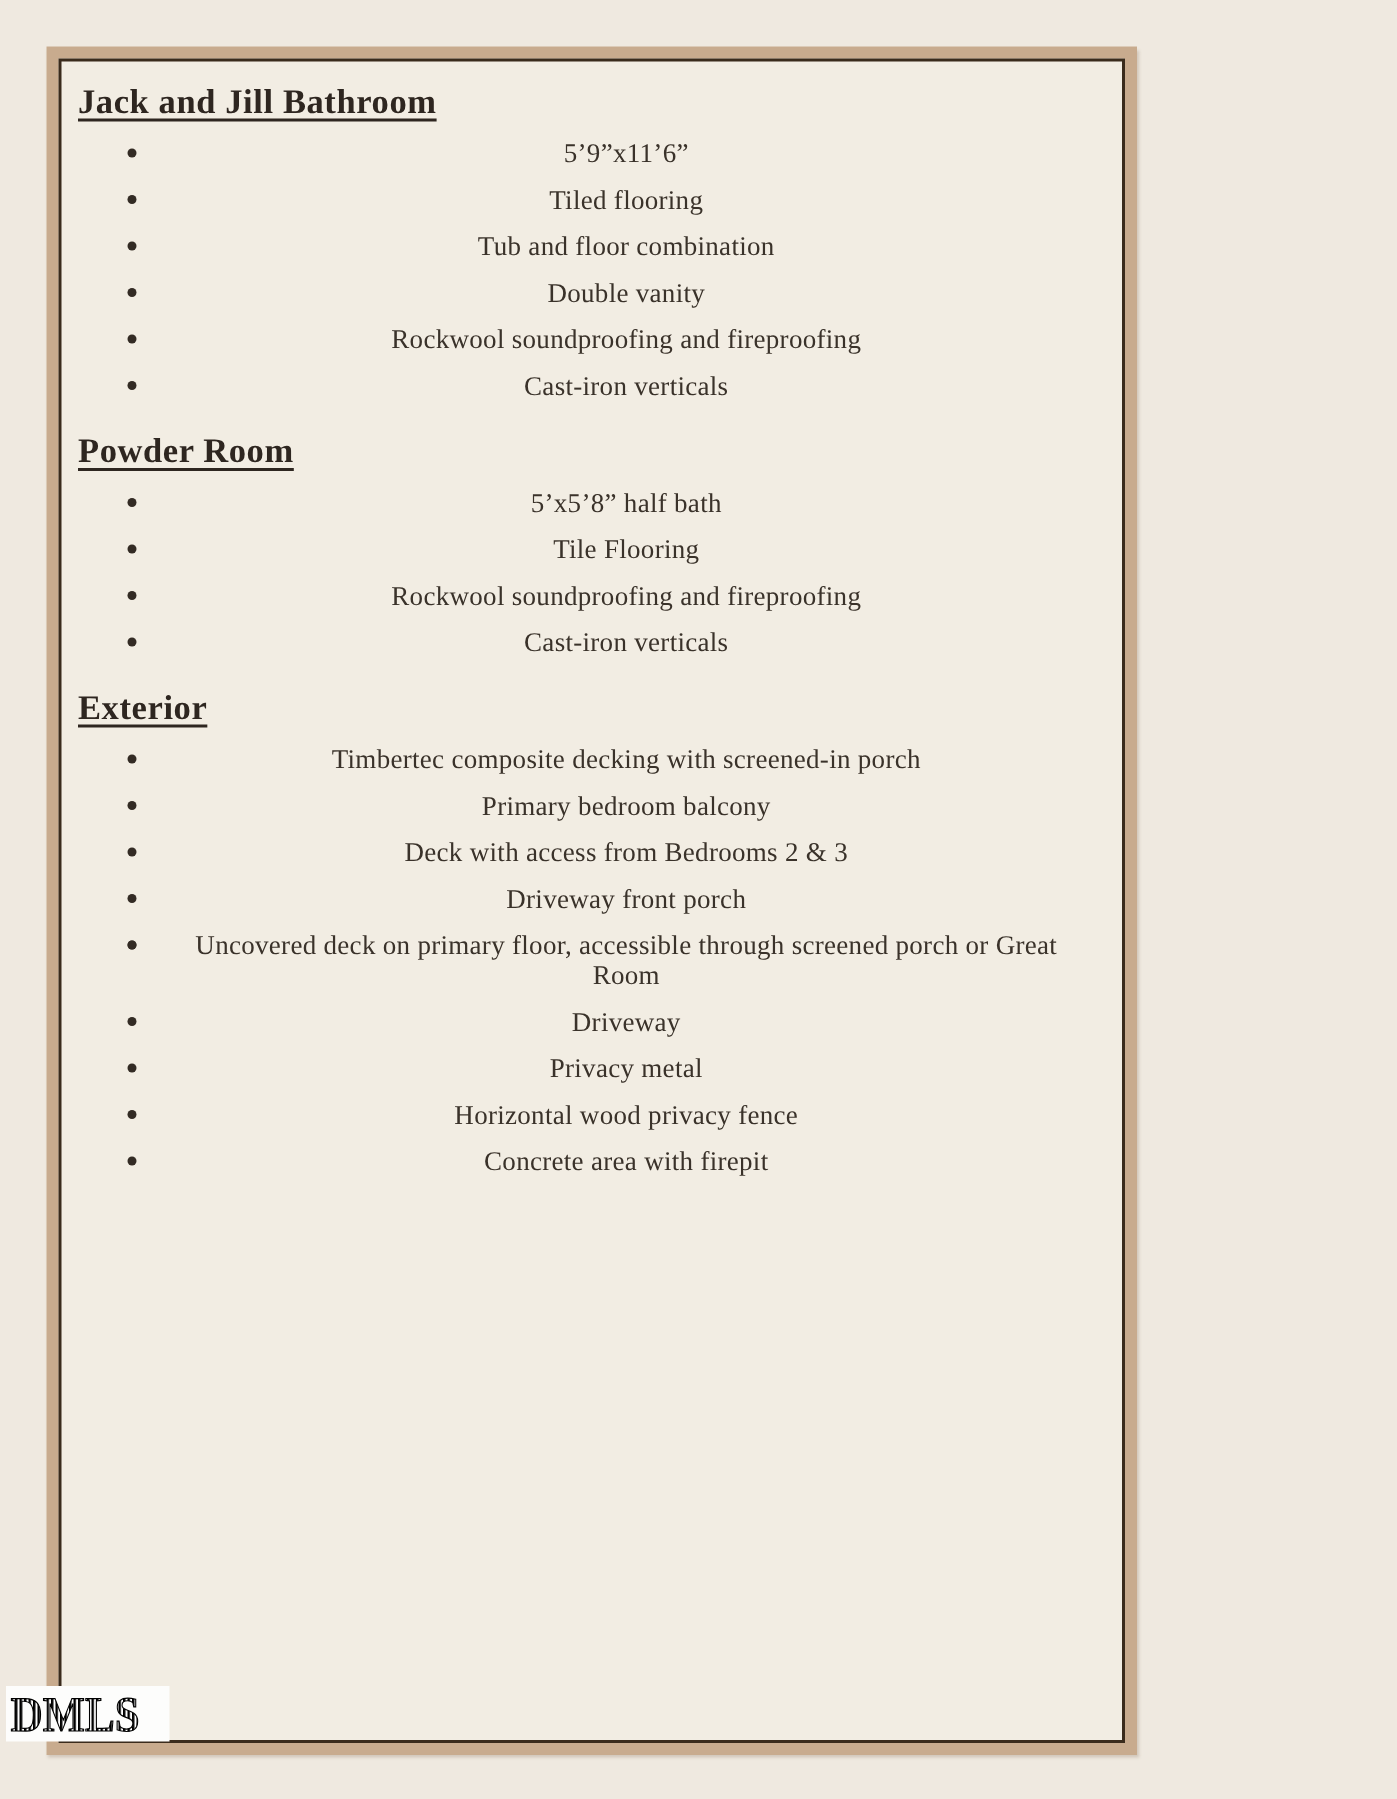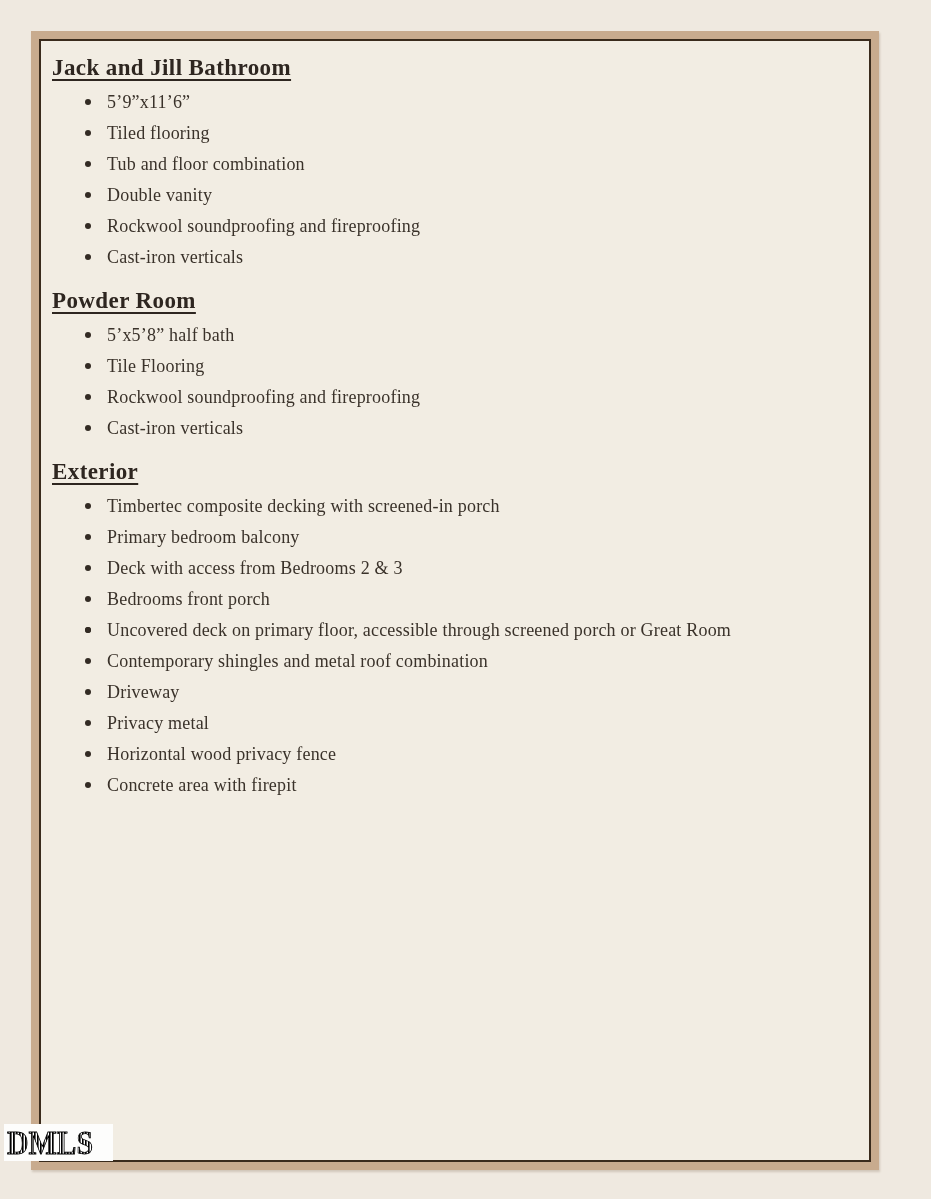--- a/index.html
+++ b/index.html
@@ -11,21 +11,21 @@
     height: 1199px;
     position: relative;
     background: #efe9e0;
     font-family: "Liberation Serif", serif;
     overflow: hidden;
   }
   .frame {
     position: absolute;
     left: 31px;
     top: 31px;
-    width: 848px;
+    width: 727px;
     height: 1139px;
     box-sizing: border-box;
     border: 8px solid #c8ab8e;
     box-shadow: 1px 2px 2px rgba(120,95,70,0.25);
     background: #f2ede3;
   }
   .content {
     position: absolute;
     inset: 0;
     border: 2px solid #3a2b1c;
@@ -42,20 +42,21 @@
     letter-spacing: 0.4px;
     text-decoration: underline;
     text-decoration-thickness: 2px;
     text-underline-offset: 4px;
   }
   .doc-section:first-child .section-title { margin-top: 0; }
   .bullet-list {
     list-style: none;
     margin: 10px 0 0 0;
     padding: 0;
+    text-align: center;
   }
   .bullet-list li {
     position: relative;
     padding-left: 55px;
     margin-bottom: 11px;
     font-size: 18px;
     line-height: 20px;
     color: #3a322a;
     letter-spacing: 0.2px;
   }
@@ -103,24 +104,23 @@
           <li><span class="dot"></span><span>Cast-iron verticals</span></li>
         </ul>
   </section>
 
   <section class="doc-section">
     <h2 class="section-title">Exterior</h2>
     <ul class="bullet-list">
           <li><span class="dot"></span><span>Timbertec composite decking with screened-in porch</span></li>
           <li><span class="dot"></span><span>Primary bedroom balcony</span></li>
           <li><span class="dot"></span><span>Deck with access from Bedrooms 2 &amp; 3</span></li>
-          <li><span class="dot"></span><span>Bedrooms front porch</span></li>
+          <li><span class="dot"></span><span>Driveway front porch</span></li>
           <li><span class="dot"></span></li>
           <li><span class="dot"></span><span>Uncovered deck on primary floor, accessible through screened porch or Great Room</span></li>
-          <li><span class="dot"></span><span>Contemporary shingles and metal roof combination</span></li>
           <li><span class="dot"></span><span>Driveway</span></li>
           <li><span class="dot"></span><span>Privacy metal</span></li>
           <li><span class="dot"></span><span>Horizontal wood privacy fence</span></li>
           <li><span class="dot"></span><span>Concrete area with firepit</span></li>
         </ul>
   </section>
 </div>
 </div>
 
 <div class="logo-badge">

